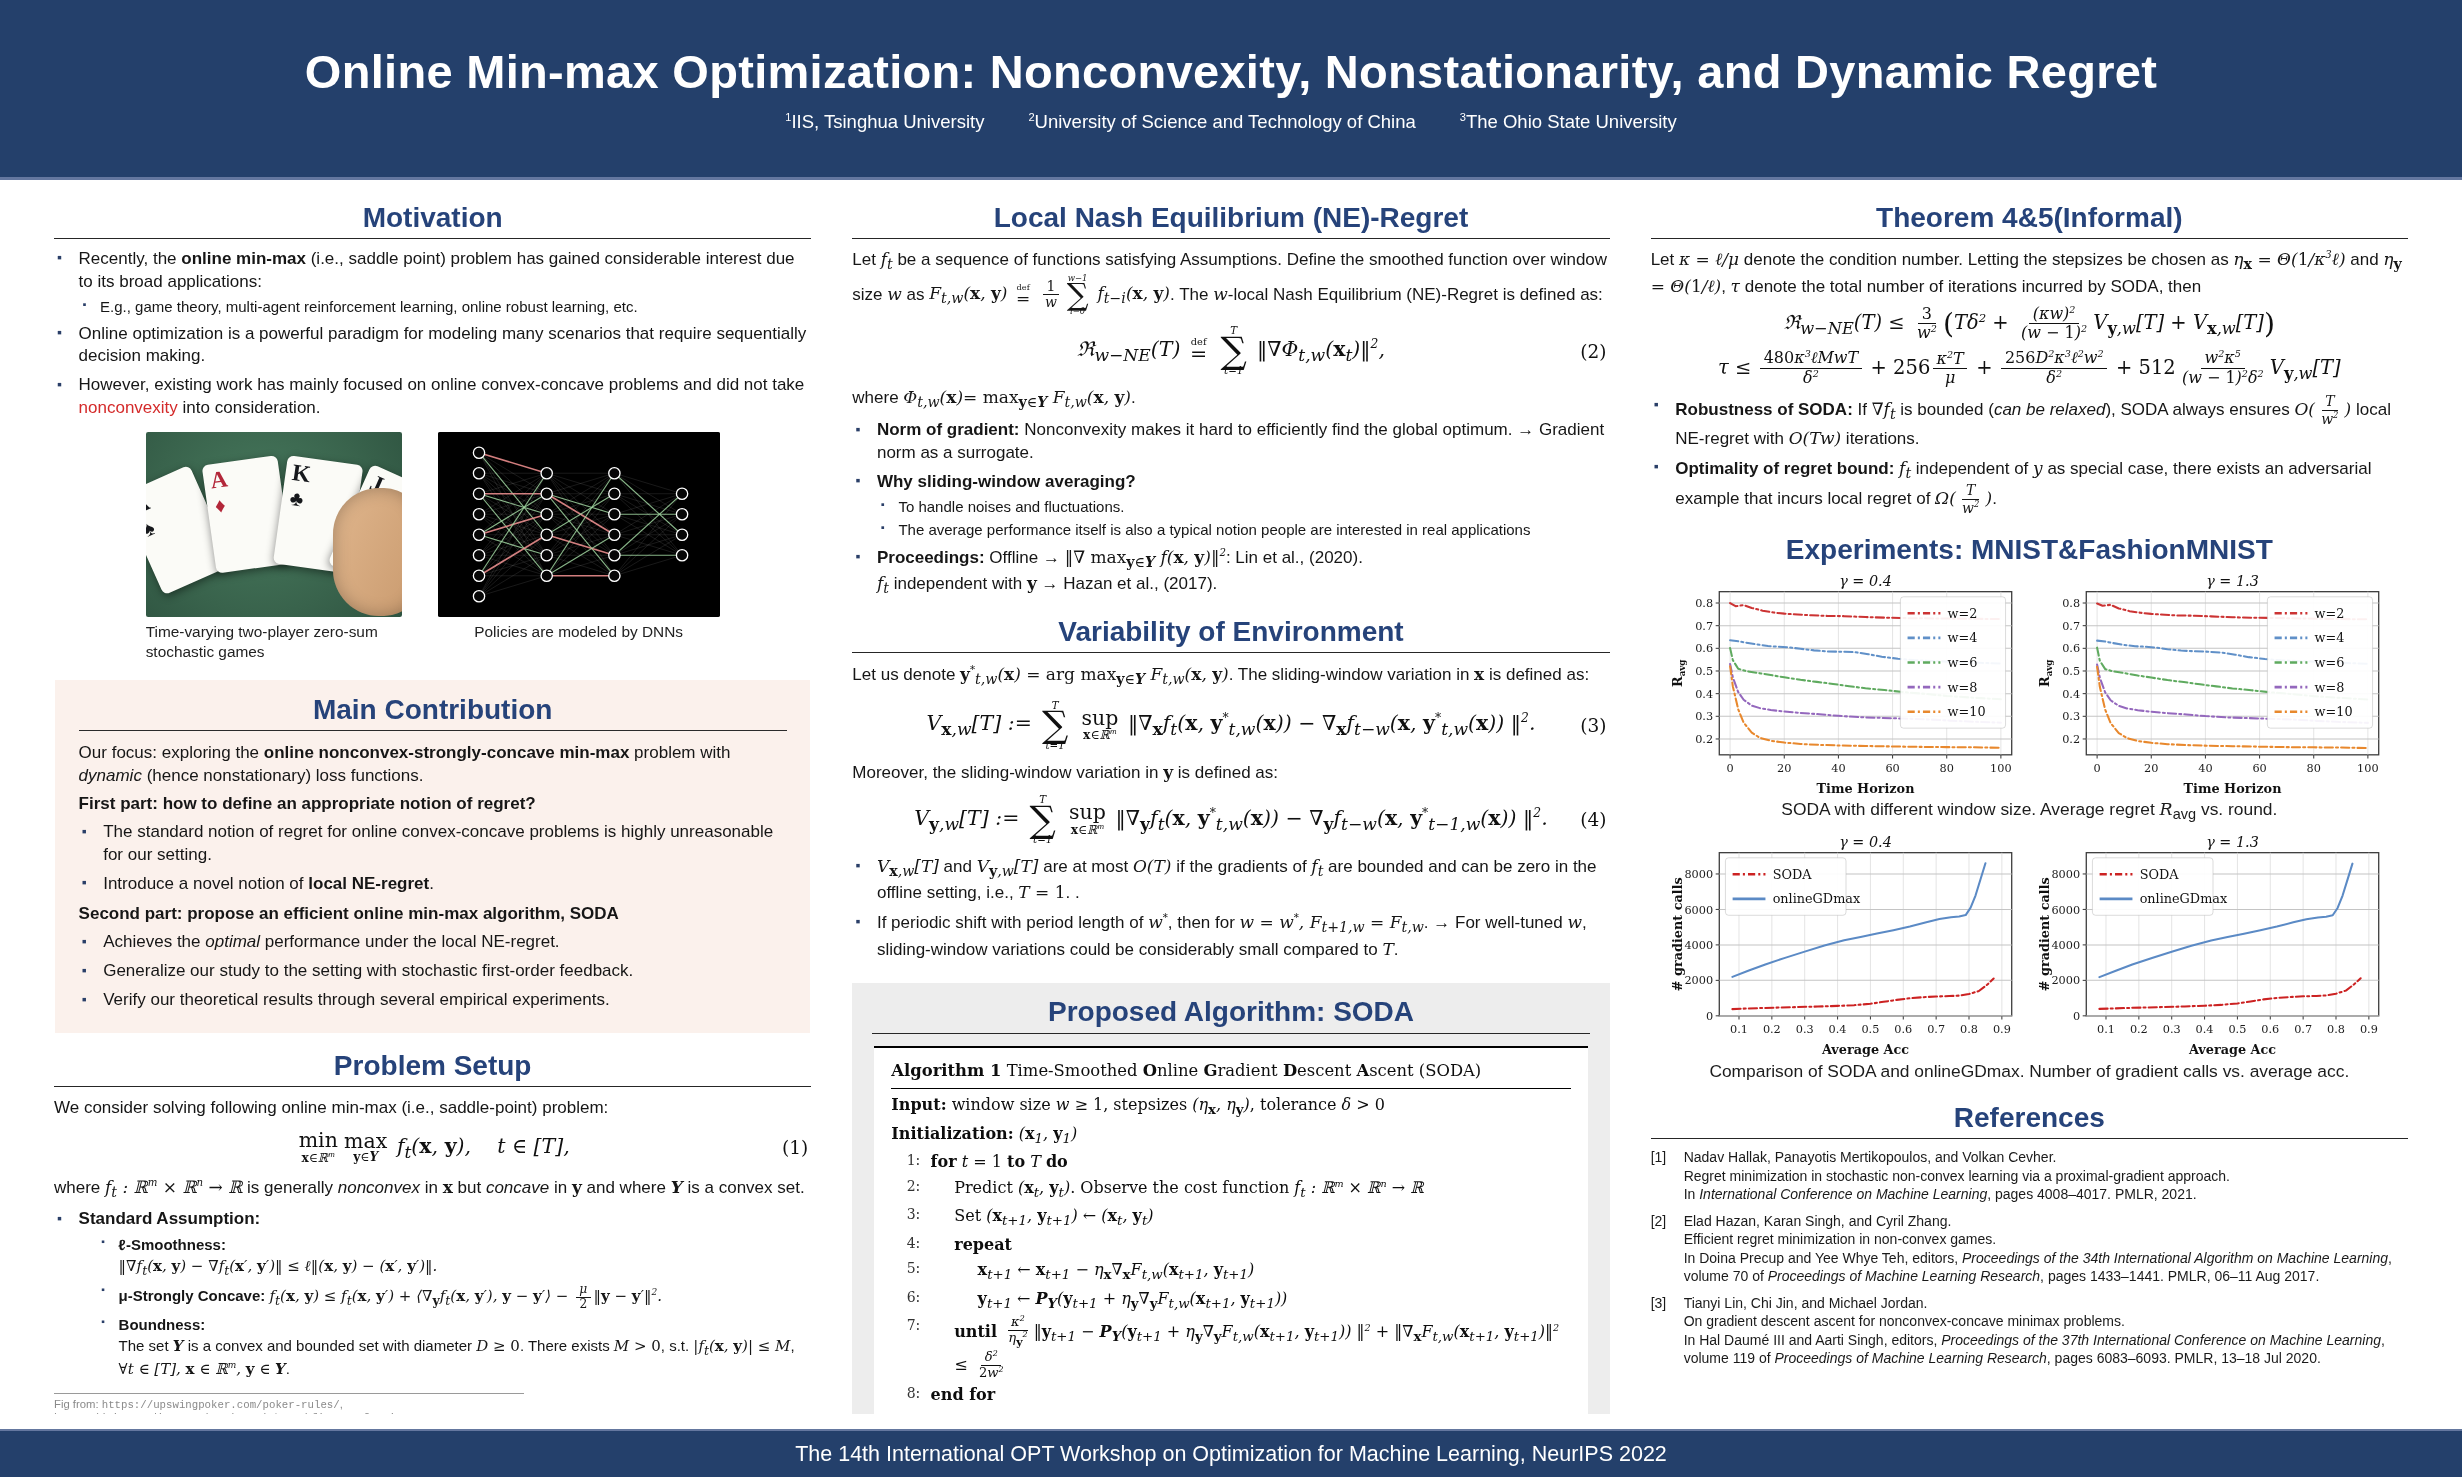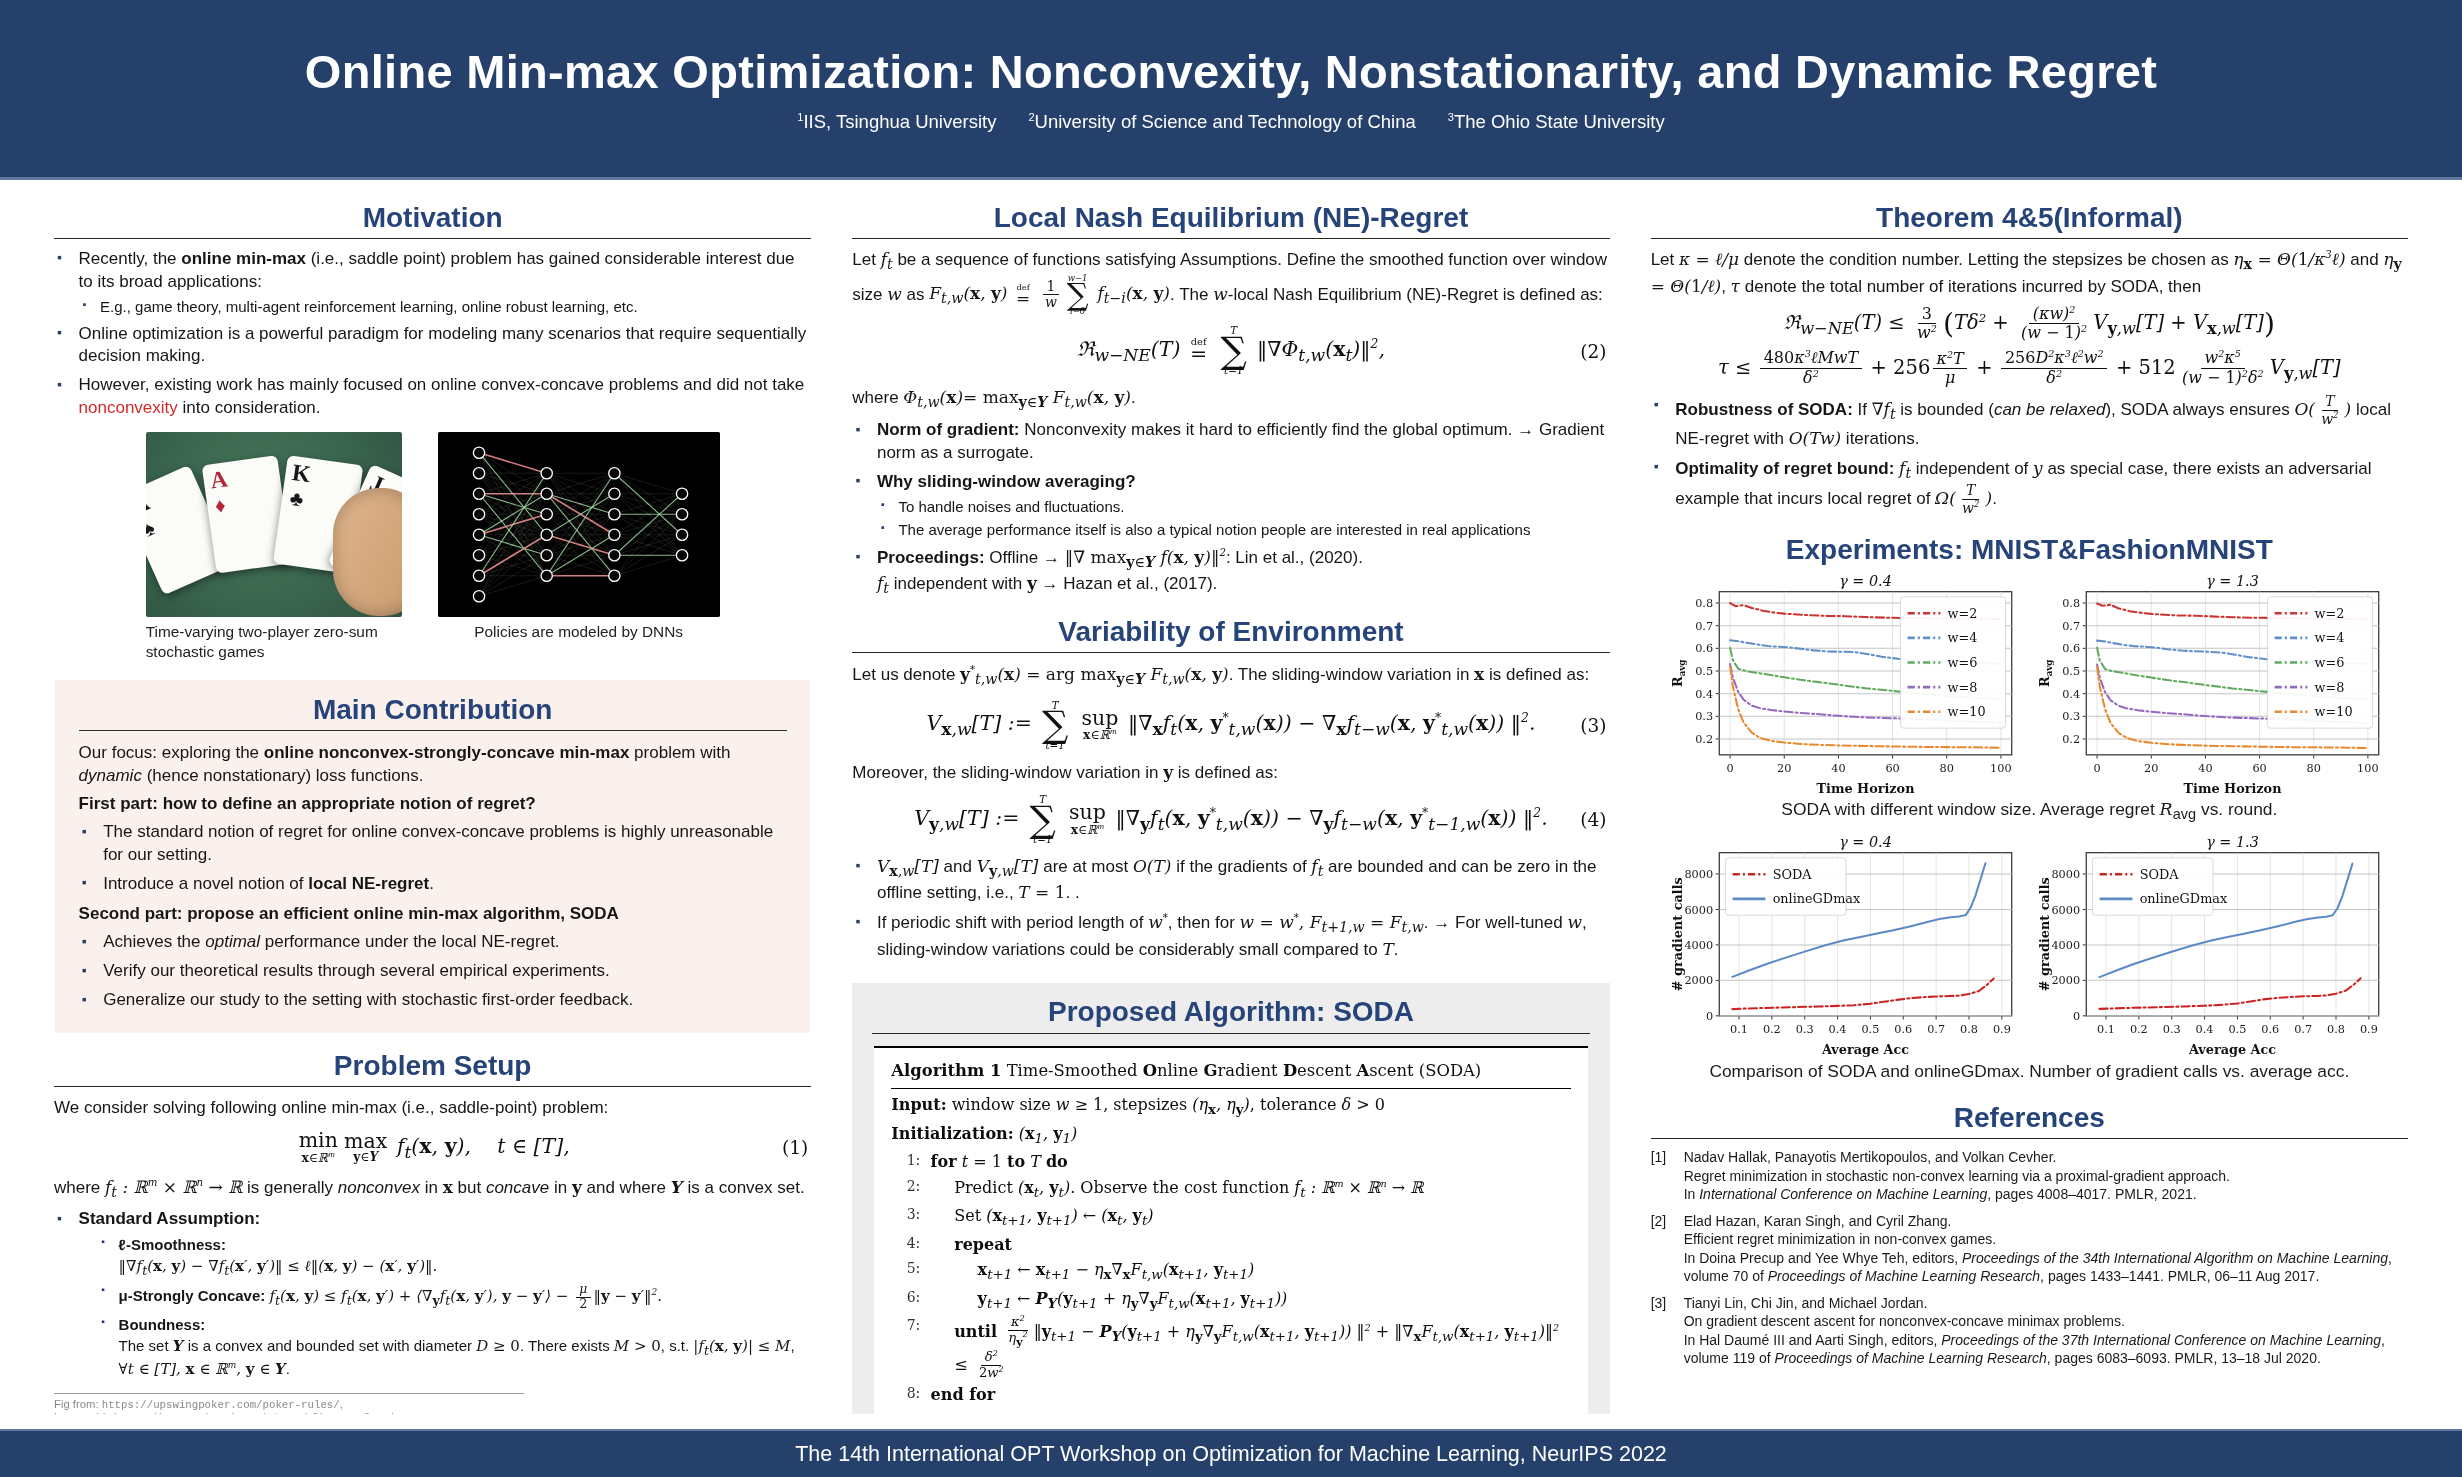--- a/index.html
+++ b/index.html
@@ -1,21 +1,21 @@
 <!DOCTYPE html>
 <html style="font-size:8.2px"><head>
 <meta charset="utf-8">
 <style>
   html,body{margin:0;padding:0;background:#888;}
   .poster{width:2462px;height:1477px;background:#ffffff;font-family:"Liberation Sans",sans-serif;display:flex;flex-direction:column;overflow:hidden;position:relative;}
   
   header{background:#24406b;height:177px;flex:0 0 auto;color:#fff;display:flex;flex-direction:column;align-items:center;justify-content:center;gap:12.3px;border-bottom:3.1px solid #64779f;}
   .title{font-size:47px;font-weight:700;letter-spacing:0.3px;text-align:center;}
   .authors{font-size:26px;display:flex;gap:44px;}
-  .affils{font-size:18.5px;display:flex;gap:32px;}
+  .affils{font-size:18.5px;display:flex;gap:44px;}
   sup{font-size:60%;}
   
   main{flex:1;display:flex;gap:41px;padding:10.3px 54px 15.4px;min-height:0;}
   .col{flex:1;min-width:0;display:flex;flex-direction:column;overflow:hidden;}
   .sec-head{font-size:28px;font-weight:700;color:#26437a;text-align:center;margin:11.3px 0 4.1px;}
   .sec-rule{border:none;border-top:1.5px solid #262626;margin:1px 0 9.2px;}
   .txt{font-size:17px;line-height:1.36;color:#161616;margin:5.1px 0;}
   ul.blist{list-style:none;margin:3.1px 0;padding:0;font-size:17px;line-height:1.34;color:#161616;}
   ul.blist>li{position:relative;padding-left:24.6px;margin:6.2px 0;}
   ul.blist>li::before{content:'▪';position:absolute;left:3.1px;top:0.5px;font-size:14px;color:#2a3f68;}
@@ -292,22 +292,22 @@
         <hr class="sec-rule">
         <div class="txt">Our focus: exploring the <b>online nonconvex-strongly-concave min-max</b> problem with <i>dynamic</i> (hence nonstationary) loss functions.</div>
         <div class="txt" style="font-weight:700">First part: how to define an appropriate notion of regret?</div>
         <ul class="blist">
           <li>The standard notion of regret for online convex-concave problems is highly unreasonable for our setting.</li>
           <li>Introduce a novel notion of <b>local NE-regret</b>.</li>
         </ul>
         <div class="txt" style="font-weight:700">Second part: propose an efficient online min-max algorithm, SODA</div>
         <ul class="blist">
           <li>Achieves the <i>optimal</i> performance under the local NE-regret.</li>
+          <li>Generalize our study to the setting with stochastic first-order feedback.</li>
           <li>Verify our theoretical results through several empirical experiments.</li>
-          <li>Generalize our study to the setting with stochastic first-order feedback.</li>
         </ul>
       </section>
 
       <section>
         <div class="sec-head">Problem Setup</div>
         <hr class="sec-rule">
         <div class="txt">We consider solving following online min-max (i.e., saddle-point) problem:</div>
         <div class="eq">
           <span><span class="uo">
                 <r>min</r>

